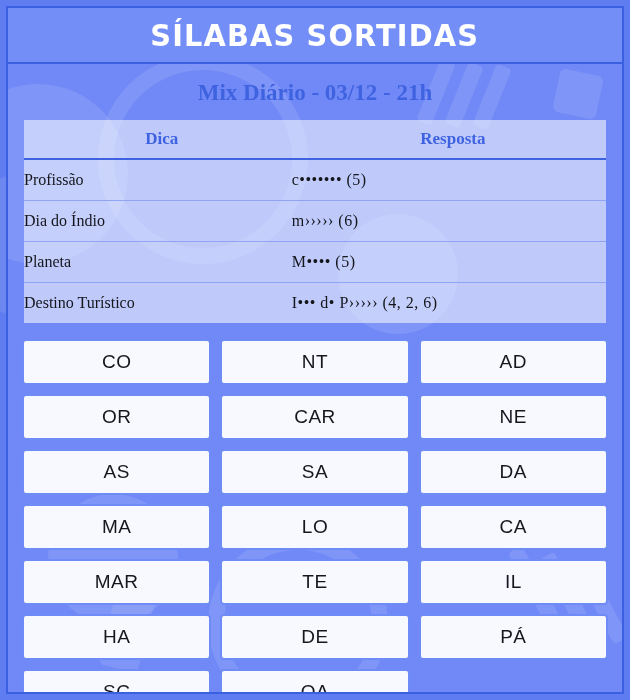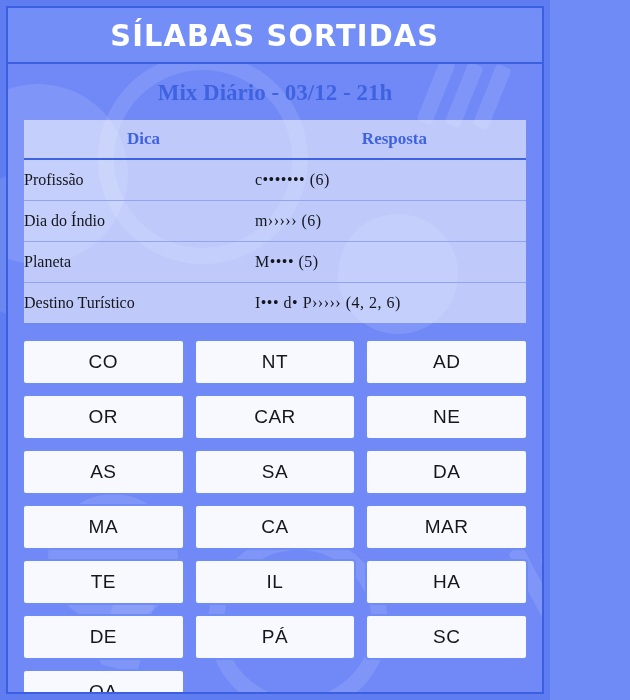--- a/index.html
+++ b/index.html
@@ -7,21 +7,21 @@
   body {
     width: 630px;
     height: 700px;
     overflow: hidden;
     background: #6f8bf5;
     font-family: "Liberation Sans", sans-serif;
   }
 
   #app {
     position: relative;
-    width: 550px;
+    width: 630px;
     height: 700px;
     background: #5f7cf0;
     padding: 6px;
     display: flex;
     flex-direction: column;
   }
 
   
   .bg-pattern {
     position: absolute;
@@ -237,21 +237,21 @@
         <thead>
           <tr>
             <th class="c-dica">Dica</th>
             <th class="c-resp">Resposta</th>
           </tr>
         </thead>
         <tbody>
           <tr>
             <td class="clue-label">Profissão</td>
             <td class="clue-answer">
-              <span class="pattern">c••••••• (6)</span>
+              <span class="pattern">c••••••• (5)</span>
             </td>
           </tr>
           <tr>
             <td class="clue-label">Dia do Índio</td>
             <td class="clue-answer">
               <span class="pattern">m››››› (6)</span>
             </td>
           </tr>
           <tr>
             <td class="clue-label">Planeta</td>
@@ -273,20 +273,21 @@
       <div class="tile">CO</div>
       <div class="tile">NT</div>
       <div class="tile">AD</div>
       <div class="tile">OR</div>
       <div class="tile">CAR</div>
       <div class="tile">NE</div>
       <div class="tile">AS</div>
       <div class="tile">SA</div>
       <div class="tile">DA</div>
       <div class="tile">MA</div>
+      <div class="tile">LO</div>
       <div class="tile">CA</div>
       <div class="tile">MAR</div>
       <div class="tile">TE</div>
       <div class="tile">IL</div>
       <div class="tile">HA</div>
       <div class="tile">DE</div>
       <div class="tile">PÁ</div>
       <div class="tile">SC</div>
       <div class="tile">OA</div>
     </div>

